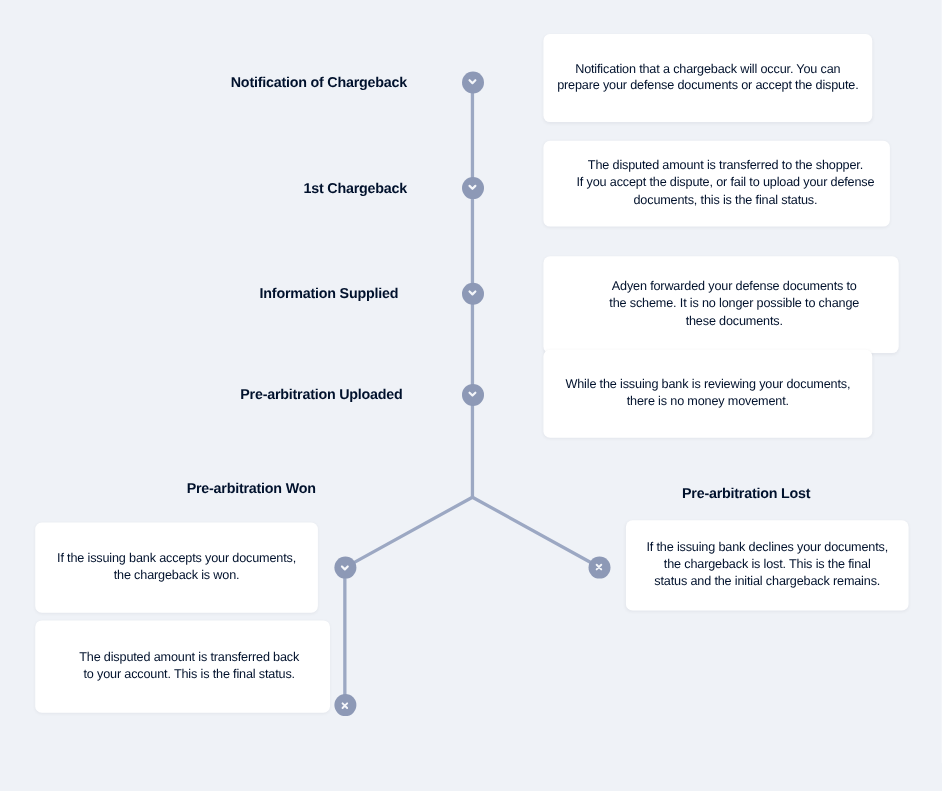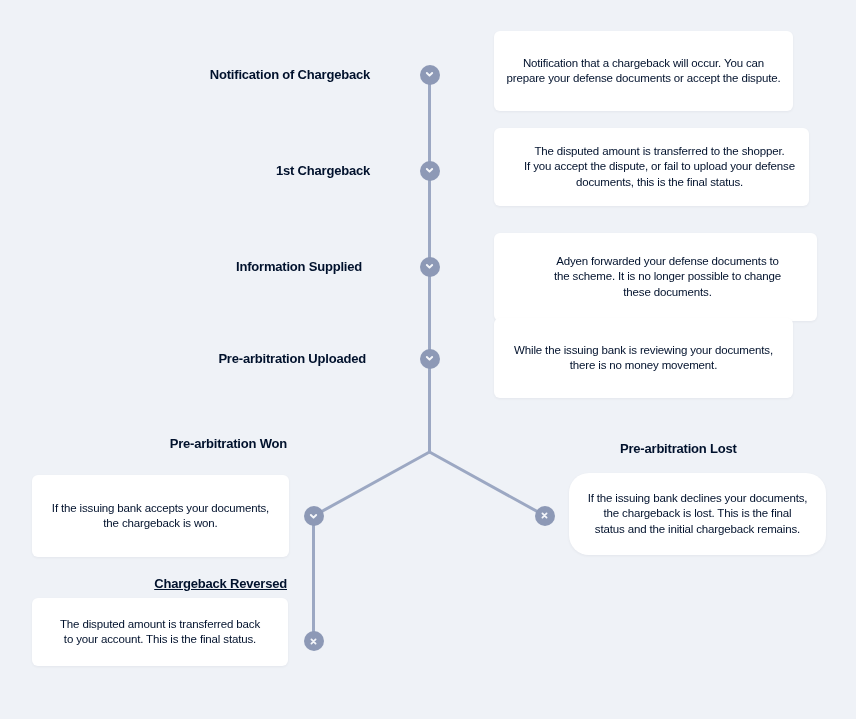--- a/index.html
+++ b/index.html
@@ -141,23 +141,23 @@
 these documents.</p>
   </div>
   <div class="card" style="left:494px; top:318px; width:299px; height:80px;">
     <p>While the issuing bank is reviewing your documents,
 there is no money movement.</p>
   </div>
   <div class="card" style="left:32px; top:475px; width:257px; height:82px;text-align:center;">
     <p>If the issuing bank accepts your documents,
 the chargeback is won.</p>
   </div>
-  <div class="card" style="left:569px; top:473px; width:257px; height:82px;border-radius:20px;">
+  <div class="card" style="left:569px; top:473px; width:257px; height:82px;">
     <p>If the issuing bank declines your documents,
 the chargeback is lost. This is the final
 status and the initial chargeback remains.</p>
   </div>
-  <div class="card" style="left:32px; top:598px; width:256px; height:68px;">
+  <div class="card" style="left:32px; top:564px; width:256px; height:84px;padding-left:12px;">
     <p>The disputed amount is transferred back
 to your account. This is the final status.</p>
   </div>
 
 </div>
 
 </body></html>

